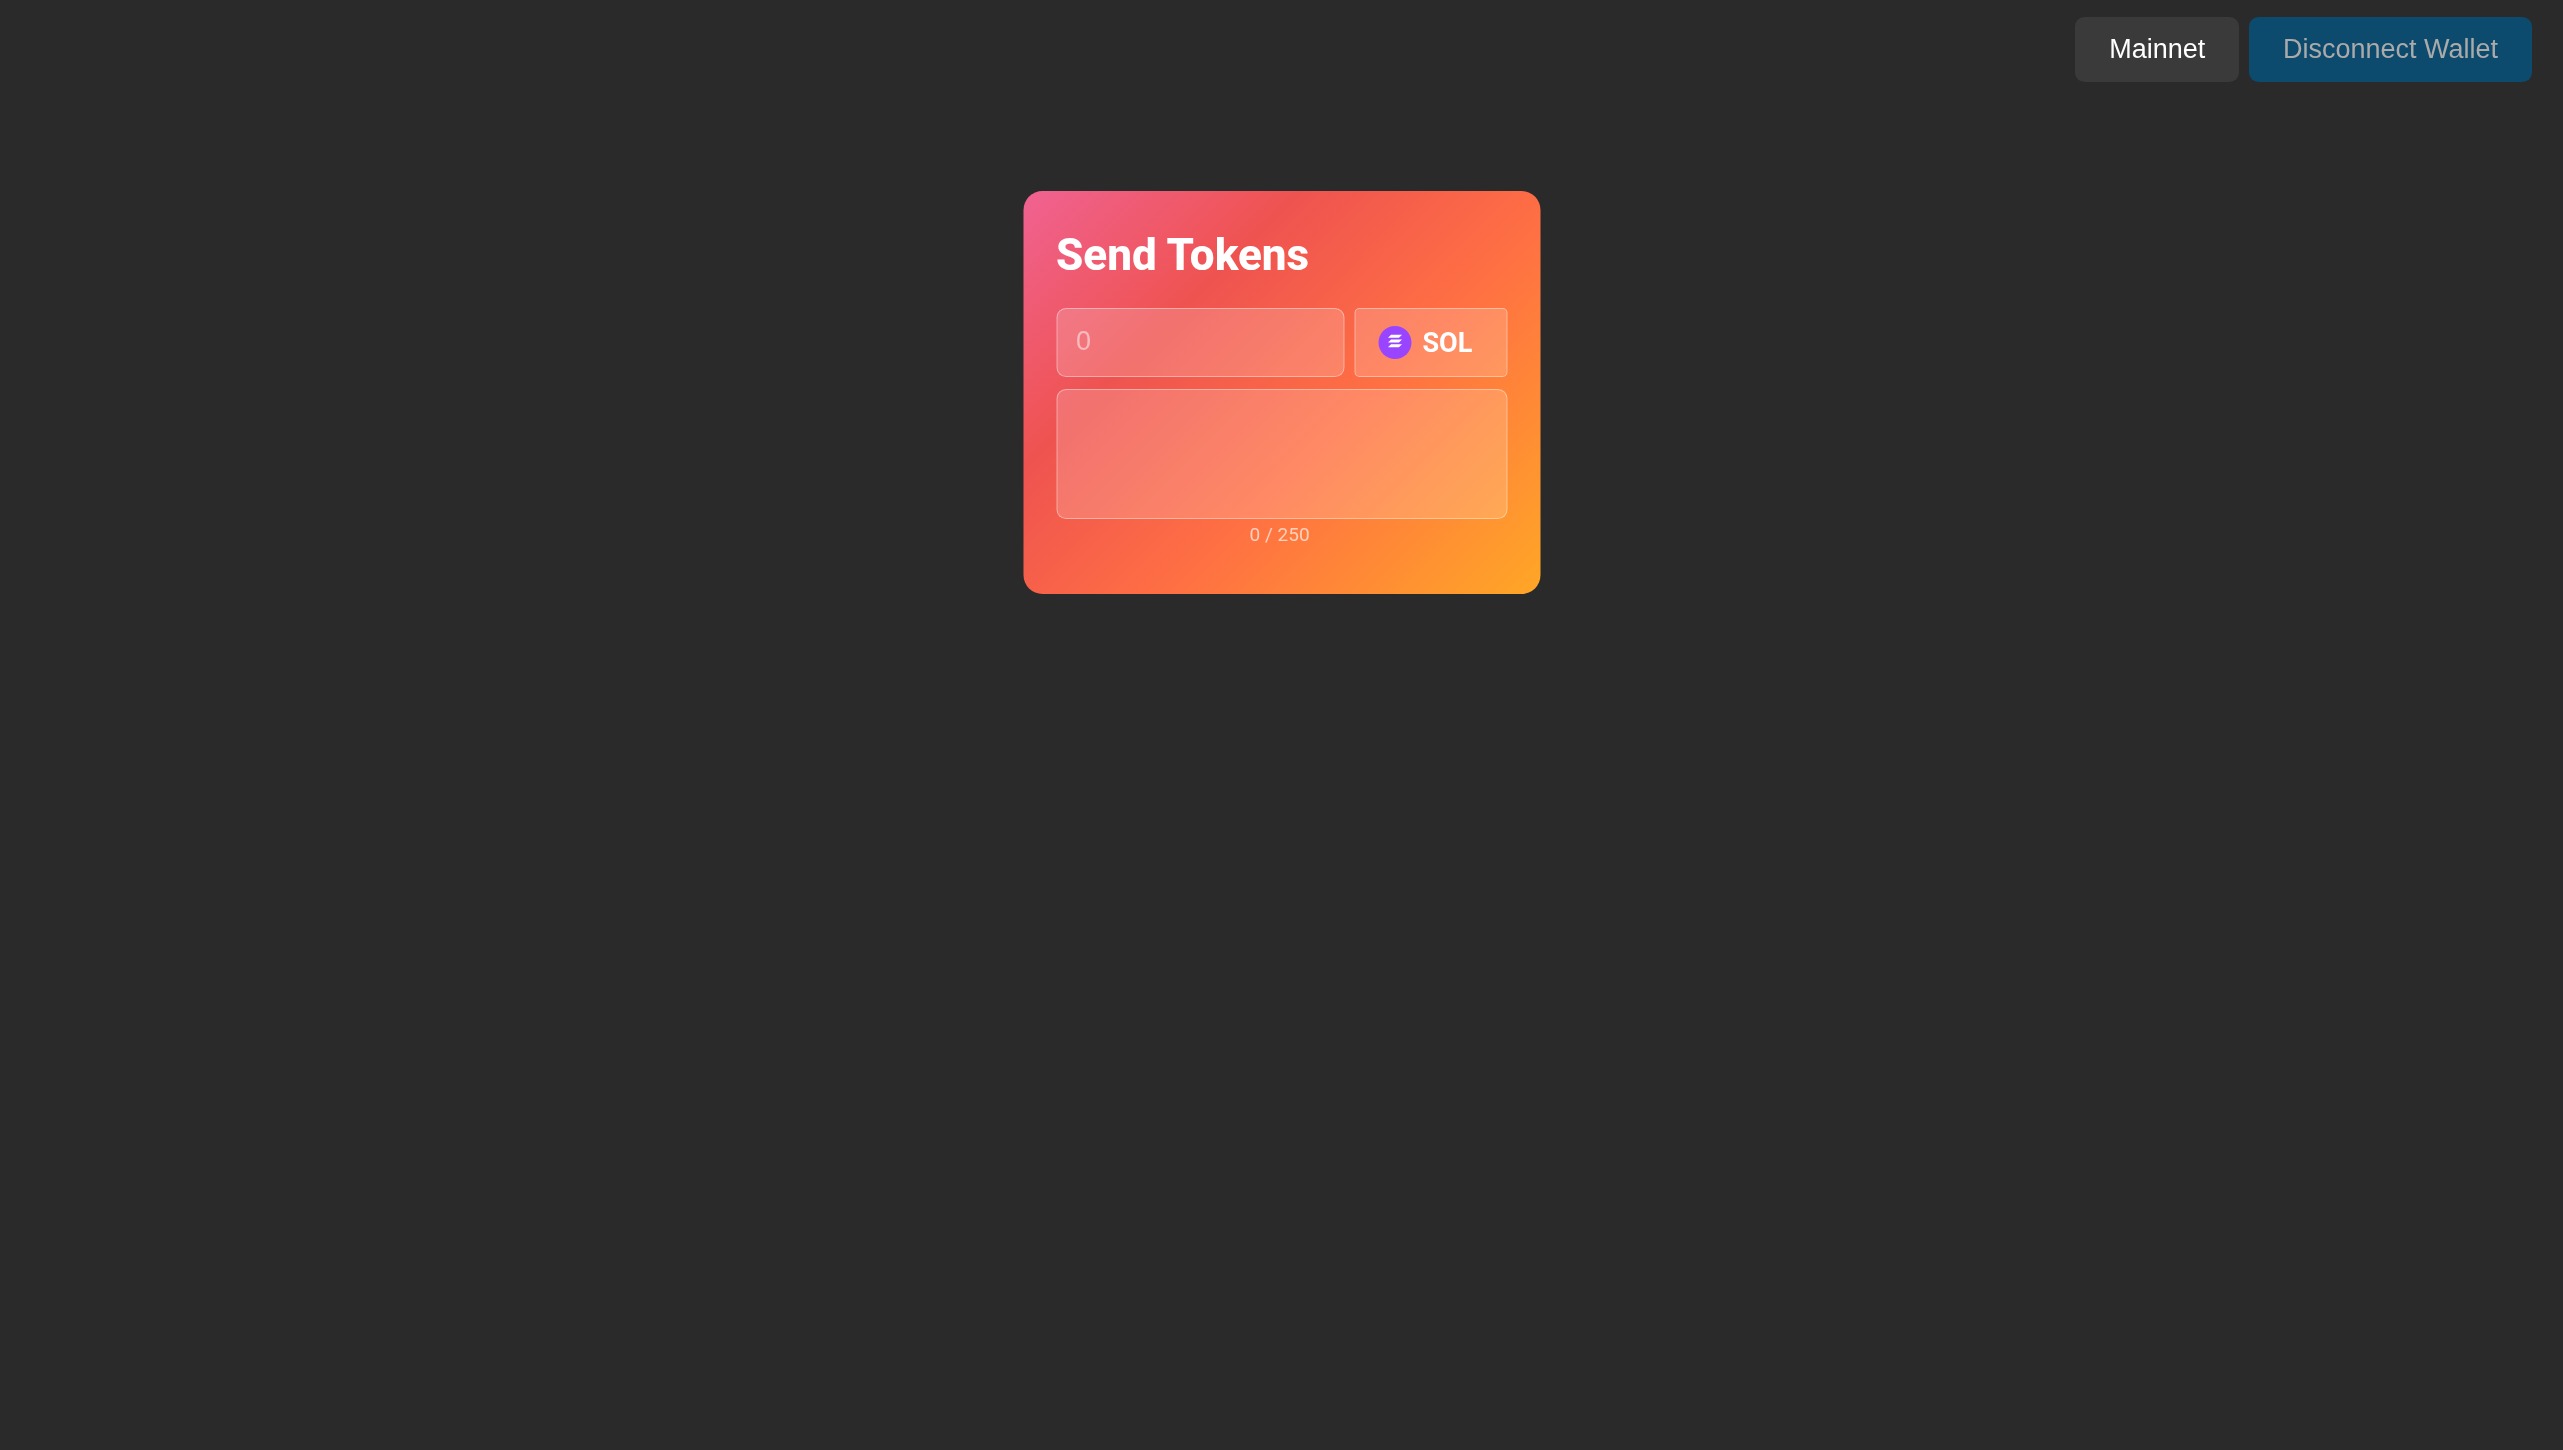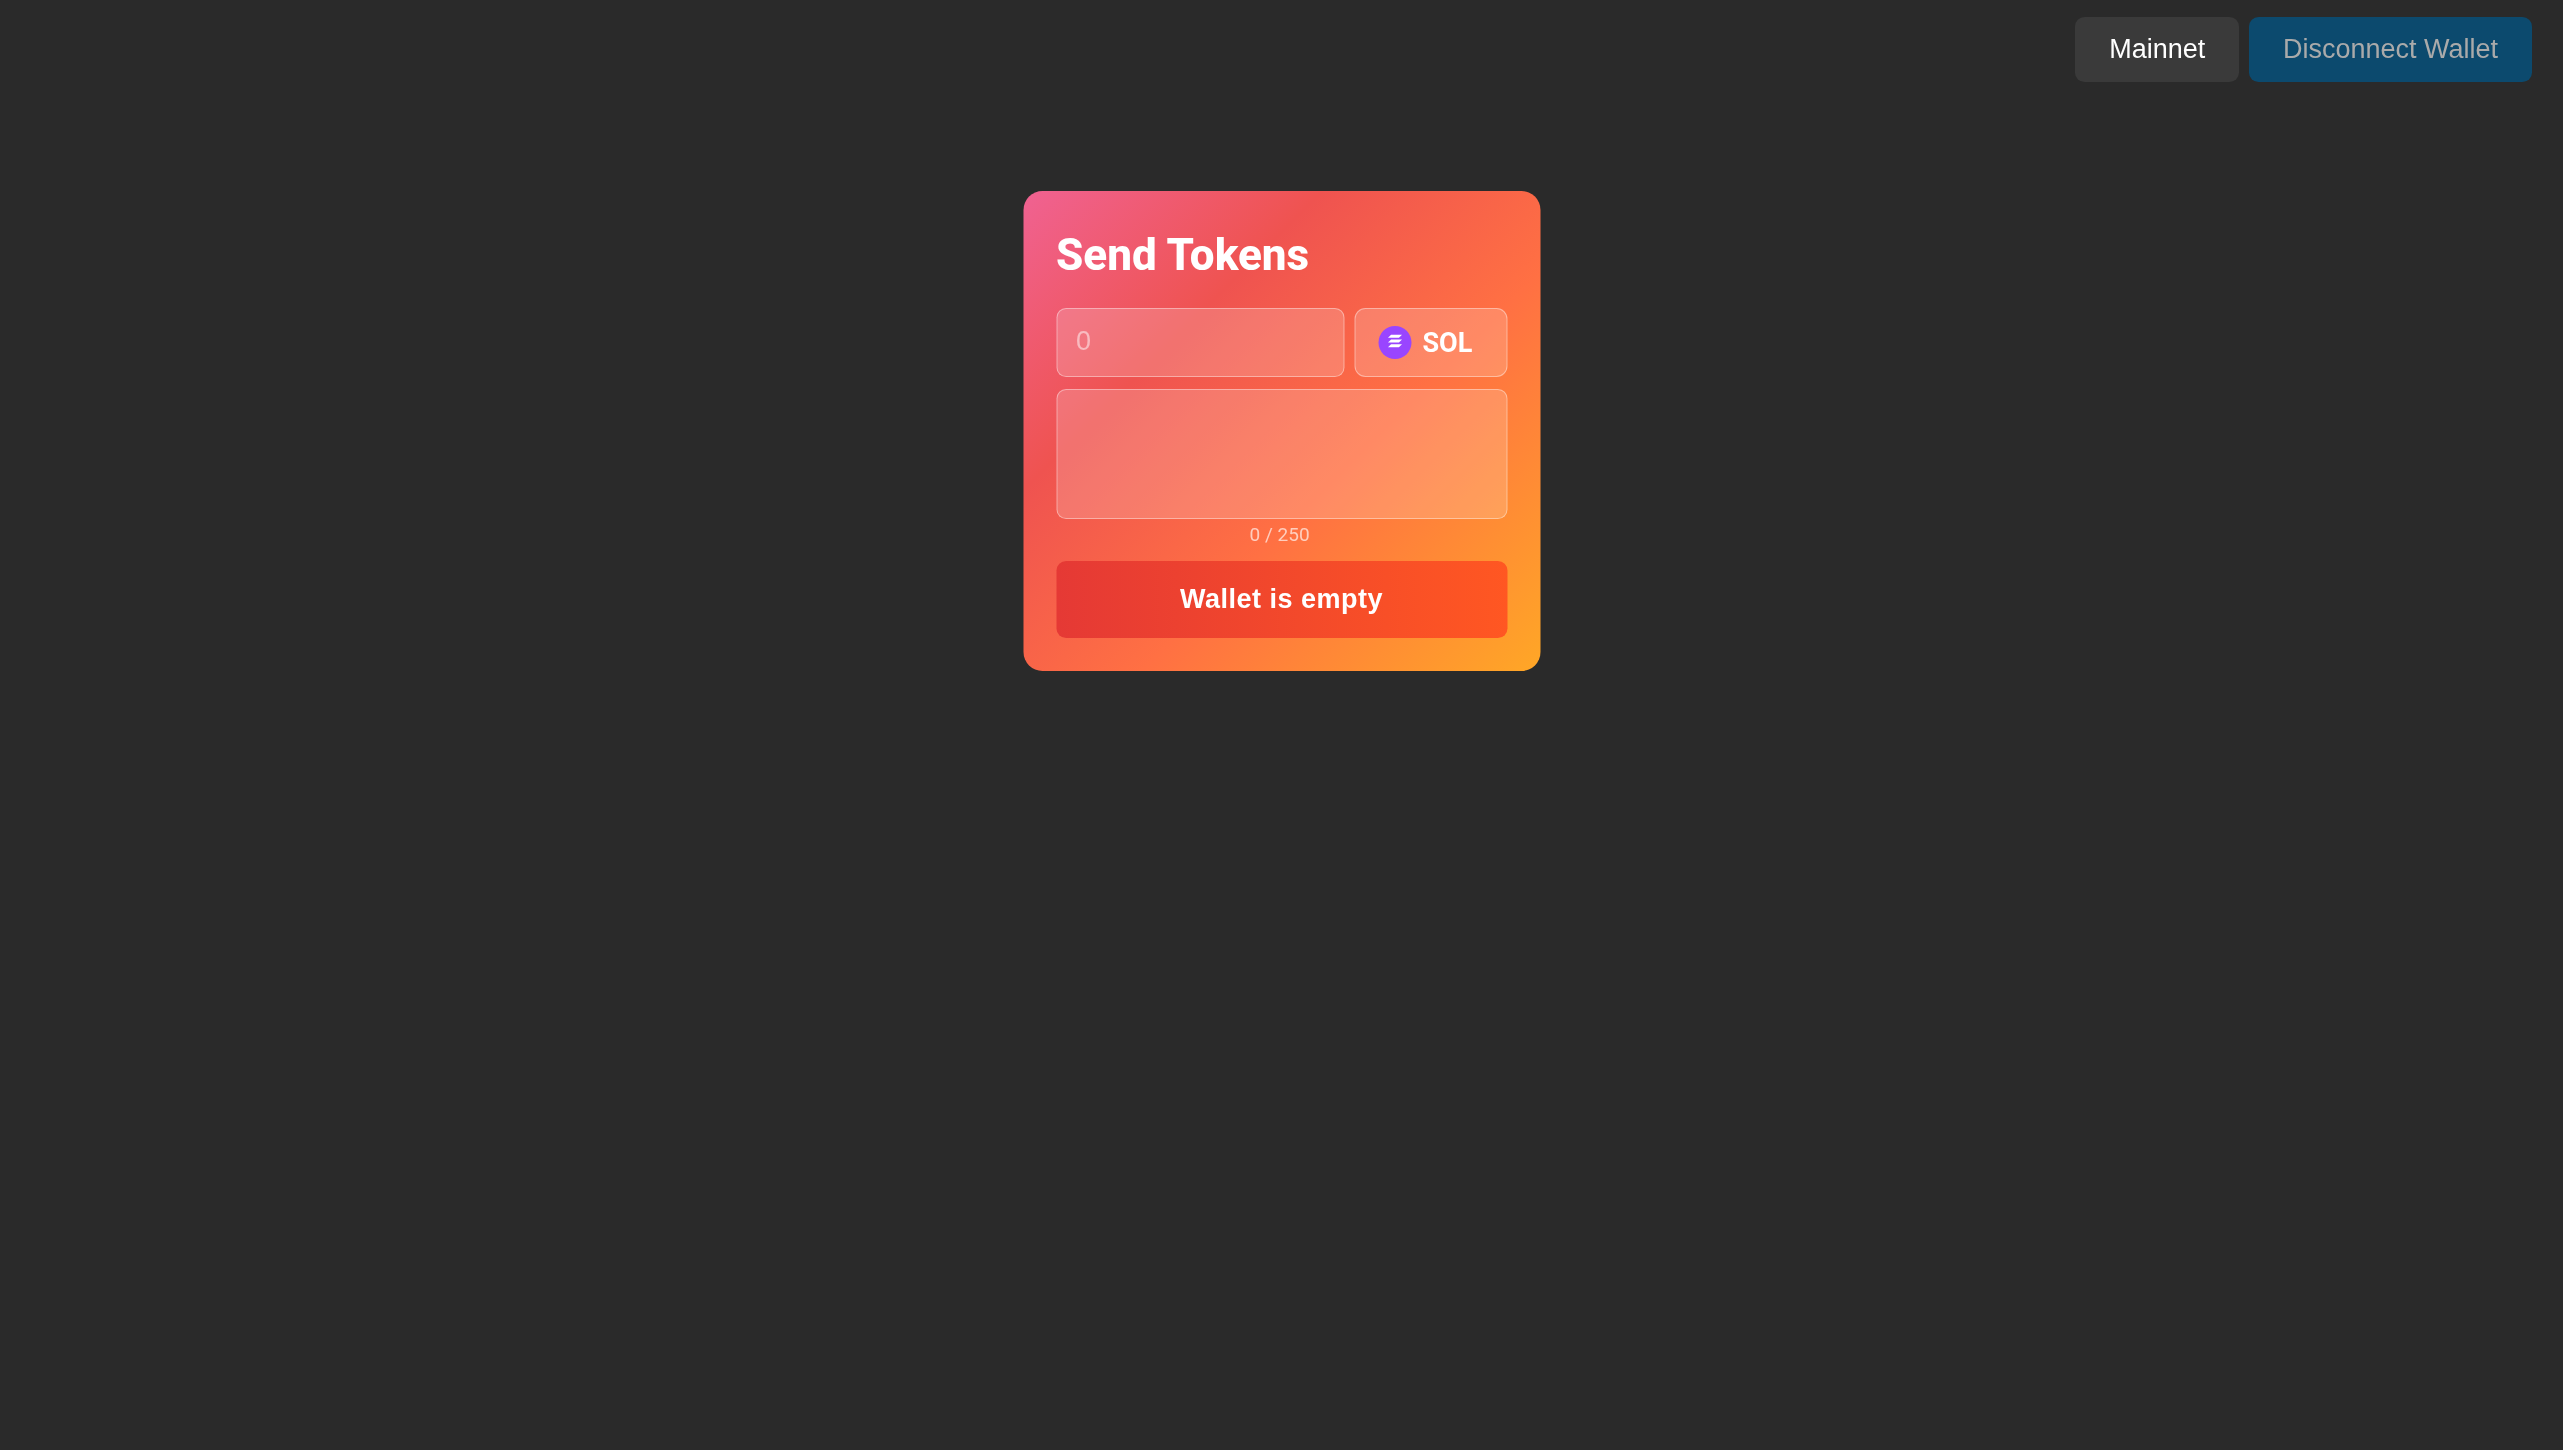--- a/index.html
+++ b/index.html
@@ -97,21 +97,21 @@
       width: 100%;
     }
 
     .amount-input::placeholder {
       color: rgba(255, 255, 255, 0.5);
     }
 
     .token-selector {
       background: rgba(255, 255, 255, 0.18);
       border: 1.4px solid rgba(255, 255, 255, 0.4);
-      border-radius: 11px;
+      border-radius: 5px;
       padding: 17px 23px;
       display: flex;
       align-items: center;
       gap: 11.5px;
       cursor: pointer;
       min-width: 153px;
     }
 
     .sol-icon {
       width: 33px;
@@ -209,17 +209,16 @@
         <span class="token-label">SOL</span>
       </div>
     </div>
 
     <div class="message-area-wrapper">
       <textarea class="message-textarea" placeholder="Optionally include a message in the transaction." style="">      </textarea>
     </div>
 
     <div class="char-count">0 / 250</div>
 
-    <button class="send-button">Wallet is empty</button>
 
   </div>
 </div>
 
 
 </body></html>

